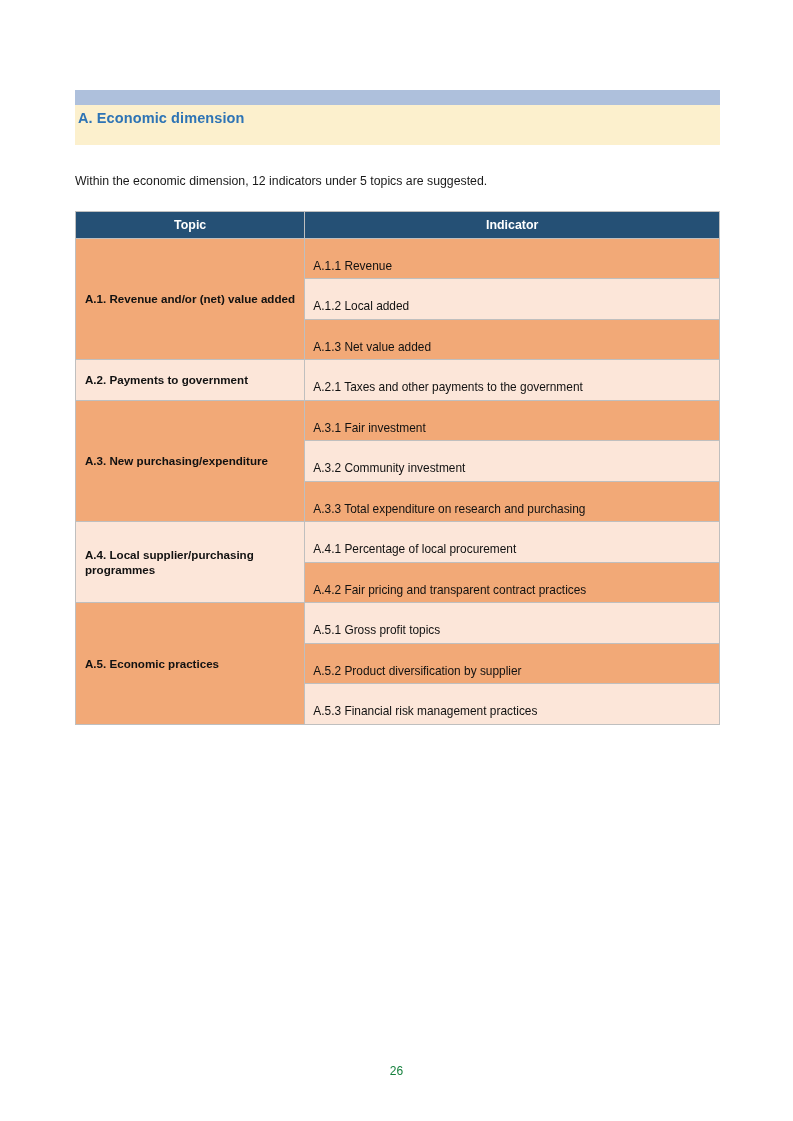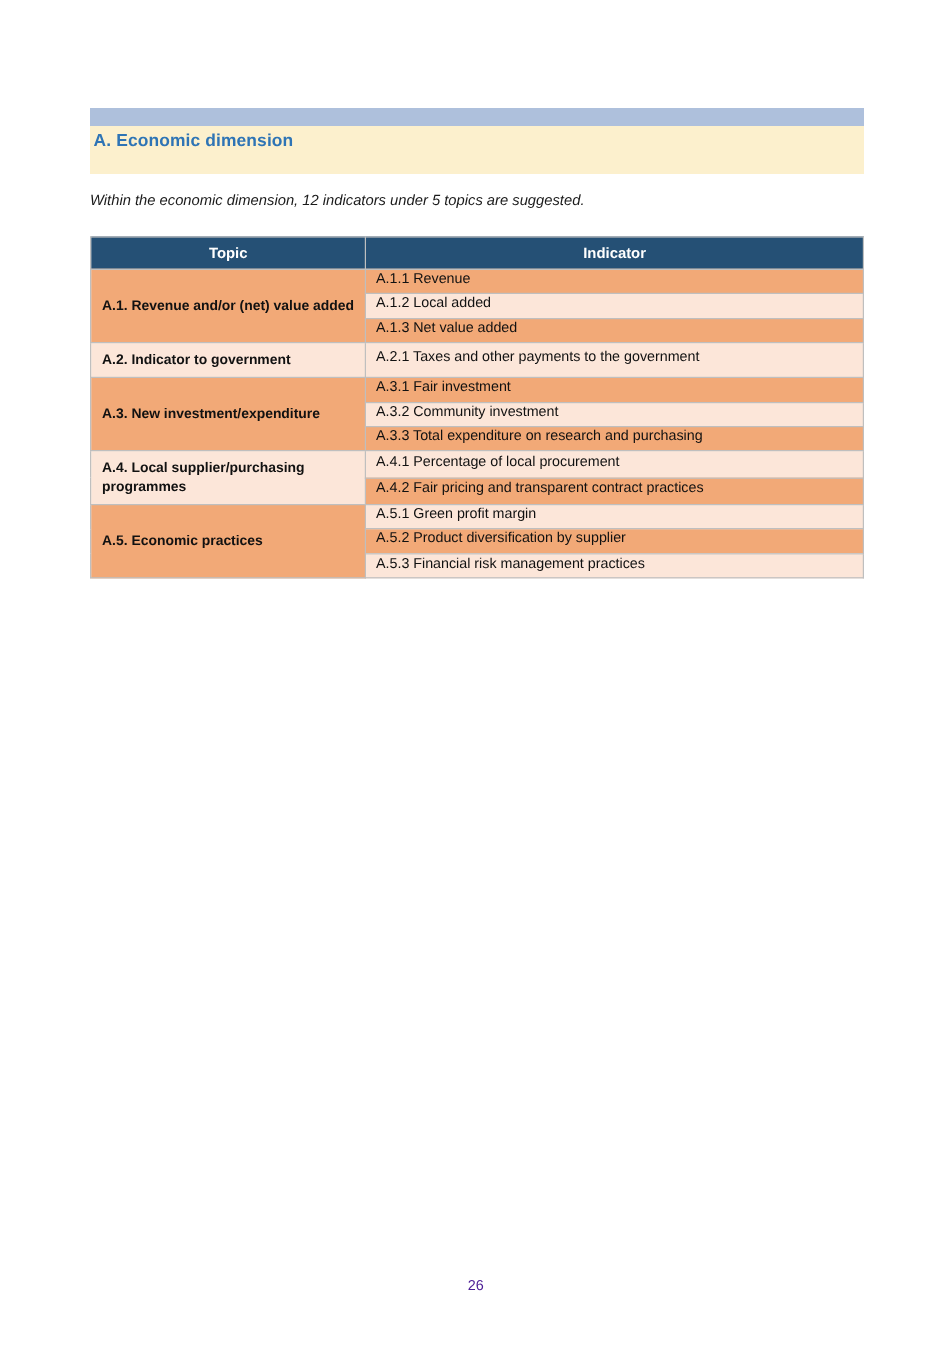--- a/index.html
+++ b/index.html
@@ -48,25 +48,24 @@
     left: 3px;
     top: 5px;
     font-size: 14.5px;
     font-weight: bold;
     color: #2e74b5;
     letter-spacing: 0.1px;
   }
 
   
   .intro {
-    margin-top: 15px;
+    margin-top: 29px;
     font-size: 12.3px;
     color: #1a1a1a;
     line-height: 1.3;
-    font-style: italic;
   }
 
   
   .ind-table {
     margin-top: 21px;
     width: 645px;
     border-collapse: collapse;
     table-layout: fixed;
     border-radius: 17px;
   }
@@ -91,37 +90,37 @@
     font-size: 11.6px;
     font-weight: bold;
     color: #111111;
     padding: 6px 8px 6px 9px;
     line-height: 1.35;
     margin-left: 24px;
   }
   td.ind-cell {
     font-size: 11.9px;
     color: #111111;
-    padding: 0 8px 4px 8px;
+    padding: 20px 8px 4px 8px;
     height: 15px;
     line-height: 1.3;
   }
 
   .bg-dark  { background: #f2a977; }
   .bg-light { background: #fce6d9; }
 
   
   .page-number {
     position: absolute;
     left: 0;
     top: 1052px;
     width: 793px;
     text-align: center;
     font-size: 12px;
-    color: #4c1d95;
+    color: #15803d;
   }
 </style>
 </head>
 <body>
 
 <div class="page">
 
   <div class="content">
 
     <div class="banner-top"></div>
@@ -147,43 +146,43 @@
             <td class="topic-cell bg-dark" rowspan="3">A.1. Revenue and/or (net) value added</td>
             <td class="ind-cell bg-dark">A.1.1 Revenue</td>
           </tr>
           <tr>
             <td class="ind-cell bg-light">A.1.2 Local added</td>
           </tr>
           <tr>
             <td class="ind-cell bg-dark">A.1.3 Net value added</td>
           </tr>
           <tr>
-            <td class="topic-cell bg-light" rowspan="1">A.2. Indicator to government</td>
+            <td class="topic-cell bg-light" rowspan="1">A.2. Payments to government</td>
             <td class="ind-cell bg-light">A.2.1 Taxes and other payments to the government</td>
           </tr>
           <tr>
-            <td class="topic-cell bg-dark" rowspan="3">A.3. New investment/expenditure</td>
+            <td class="topic-cell bg-dark" rowspan="3">A.3. New purchasing/expenditure</td>
             <td class="ind-cell bg-dark">A.3.1 Fair investment</td>
           </tr>
           <tr>
             <td class="ind-cell bg-light">A.3.2 Community investment</td>
           </tr>
           <tr>
             <td class="ind-cell bg-dark">A.3.3 Total expenditure on research and purchasing</td>
           </tr>
           <tr>
             <td class="topic-cell bg-light" rowspan="2">A.4. Local supplier/purchasing programmes</td>
             <td class="ind-cell bg-light">A.4.1 Percentage of local procurement</td>
           </tr>
           <tr>
             <td class="ind-cell bg-dark">A.4.2 Fair pricing and transparent contract practices</td>
           </tr>
           <tr>
             <td class="topic-cell bg-dark" rowspan="3">A.5. Economic practices</td>
-            <td class="ind-cell bg-light">A.5.1 Green profit margin</td>
+            <td class="ind-cell bg-light">A.5.1 Gross profit topics</td>
           </tr>
           <tr>
             <td class="ind-cell bg-dark">A.5.2 Product diversification by supplier</td>
           </tr>
           <tr>
             <td class="ind-cell bg-light">A.5.3 Financial risk management practices</td>
           </tr>
         </tbody>
     </table>
 

